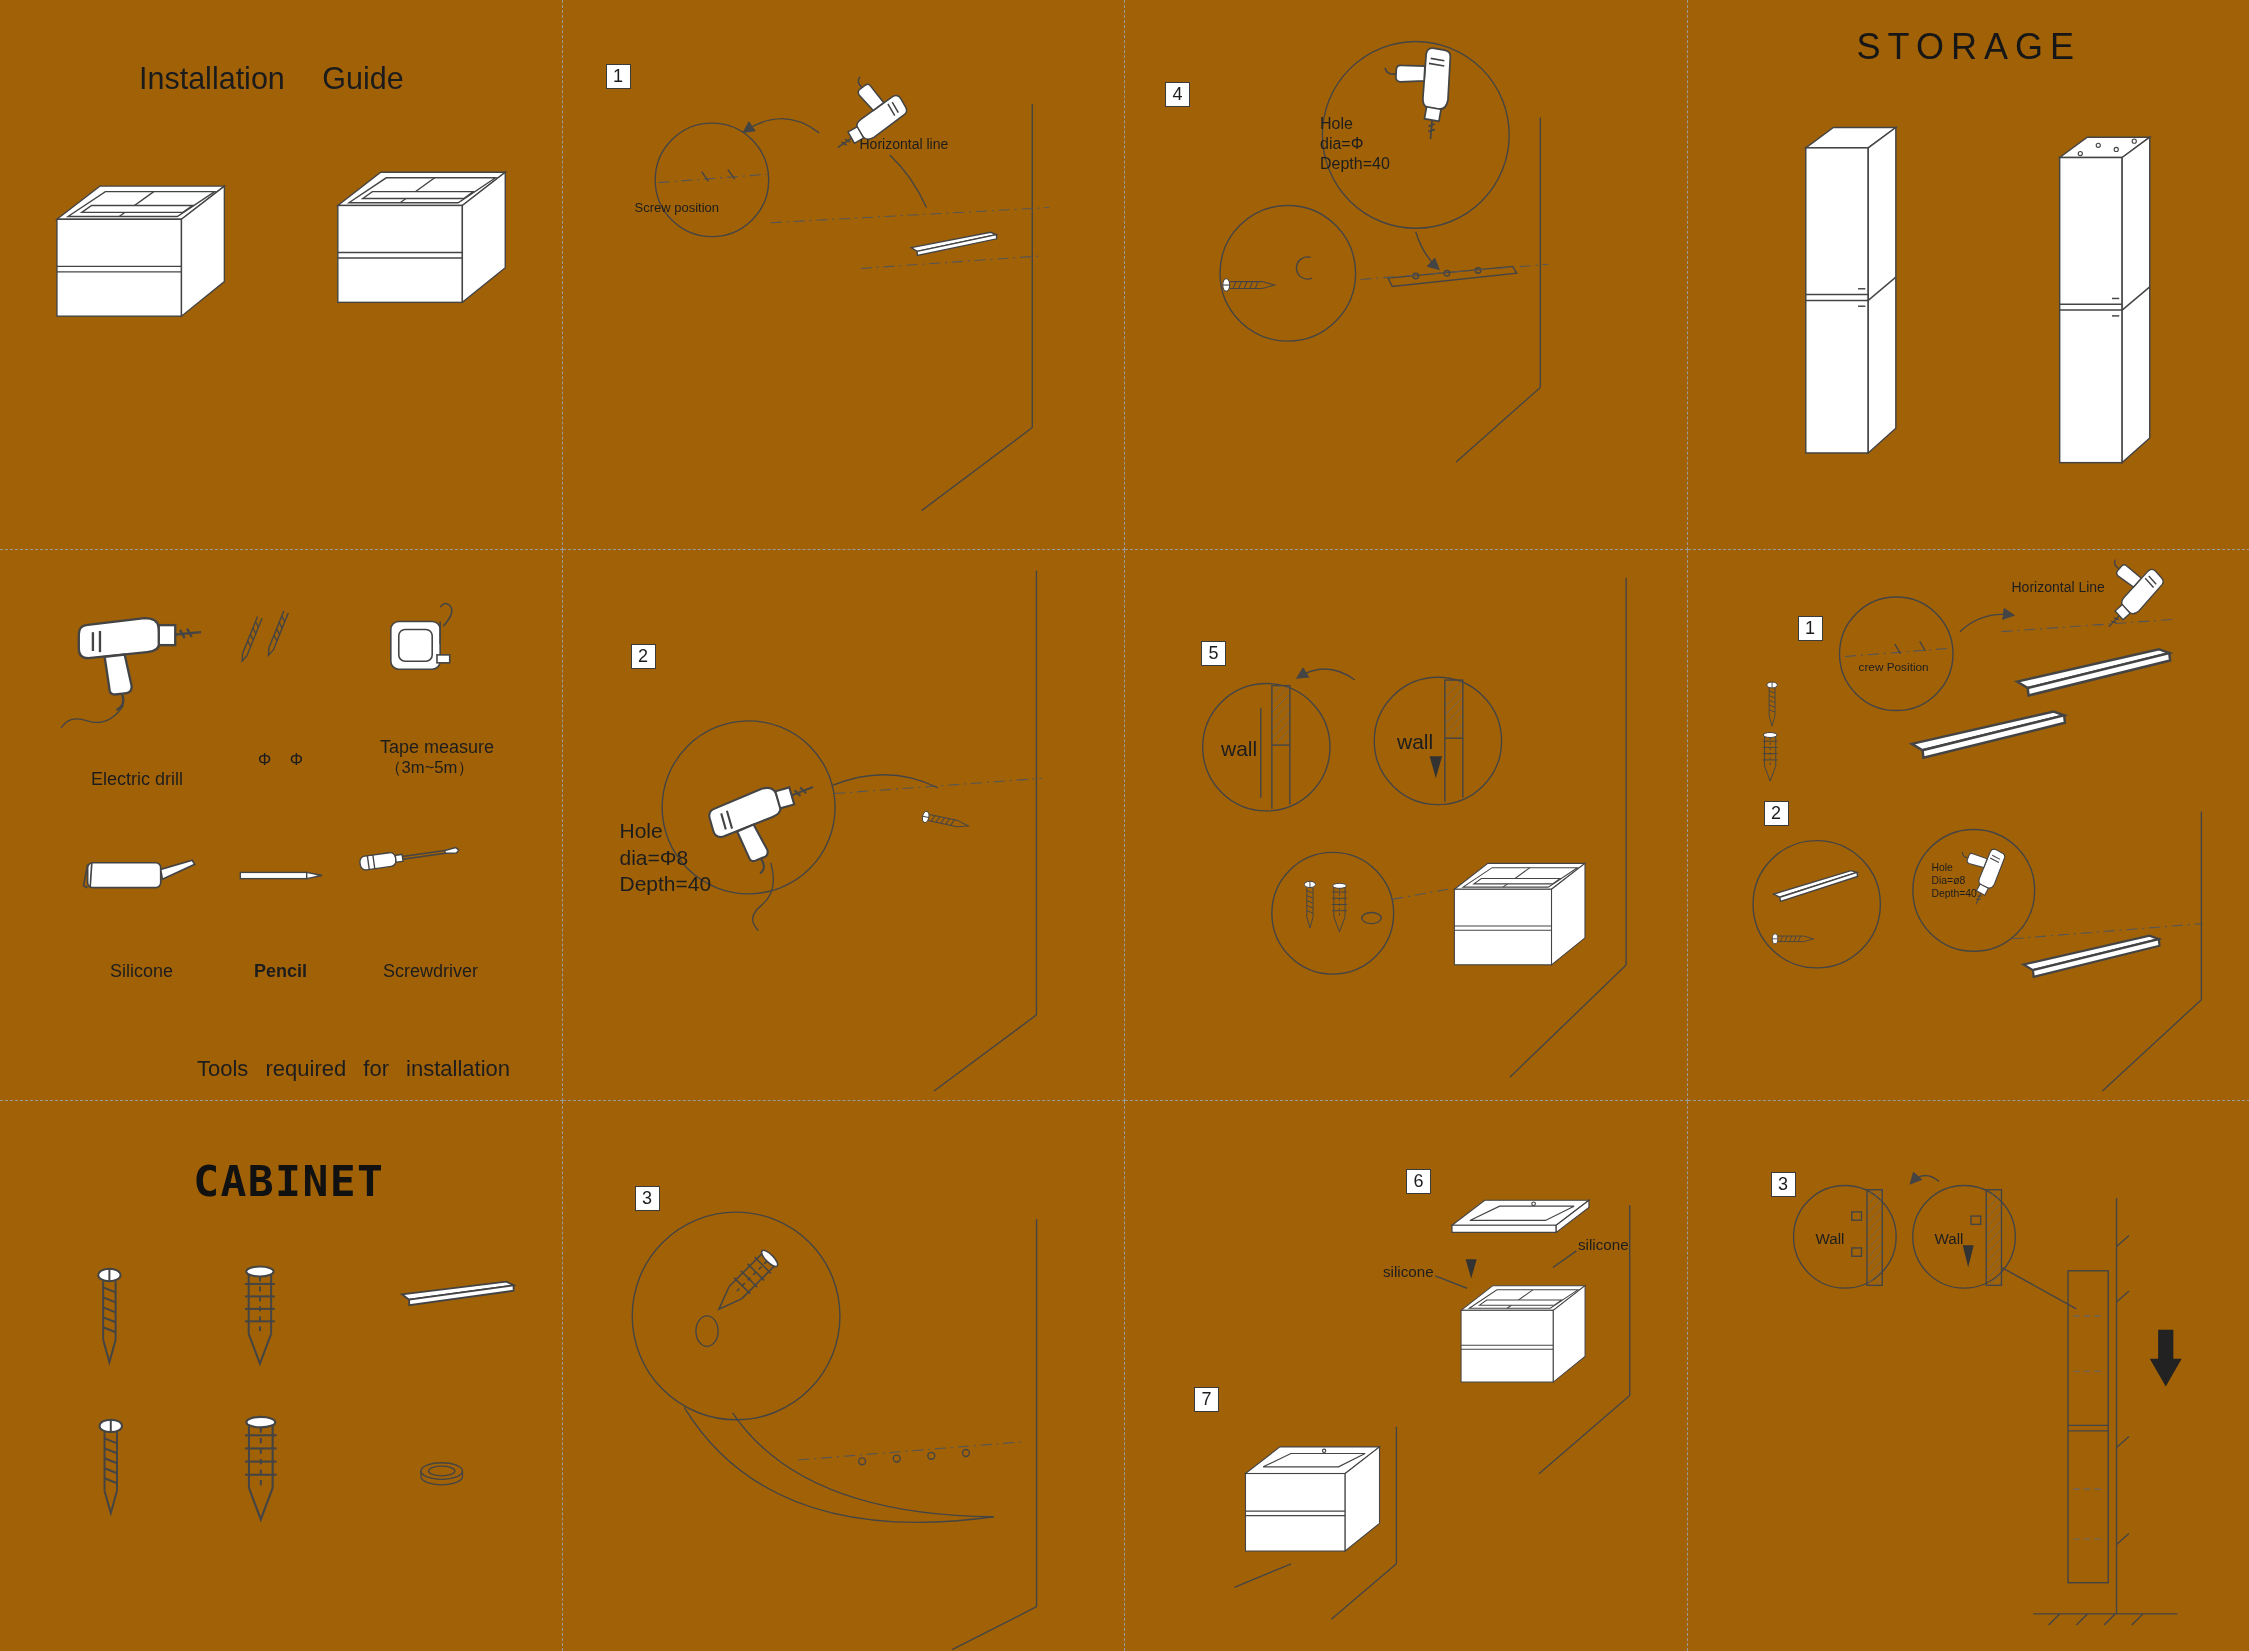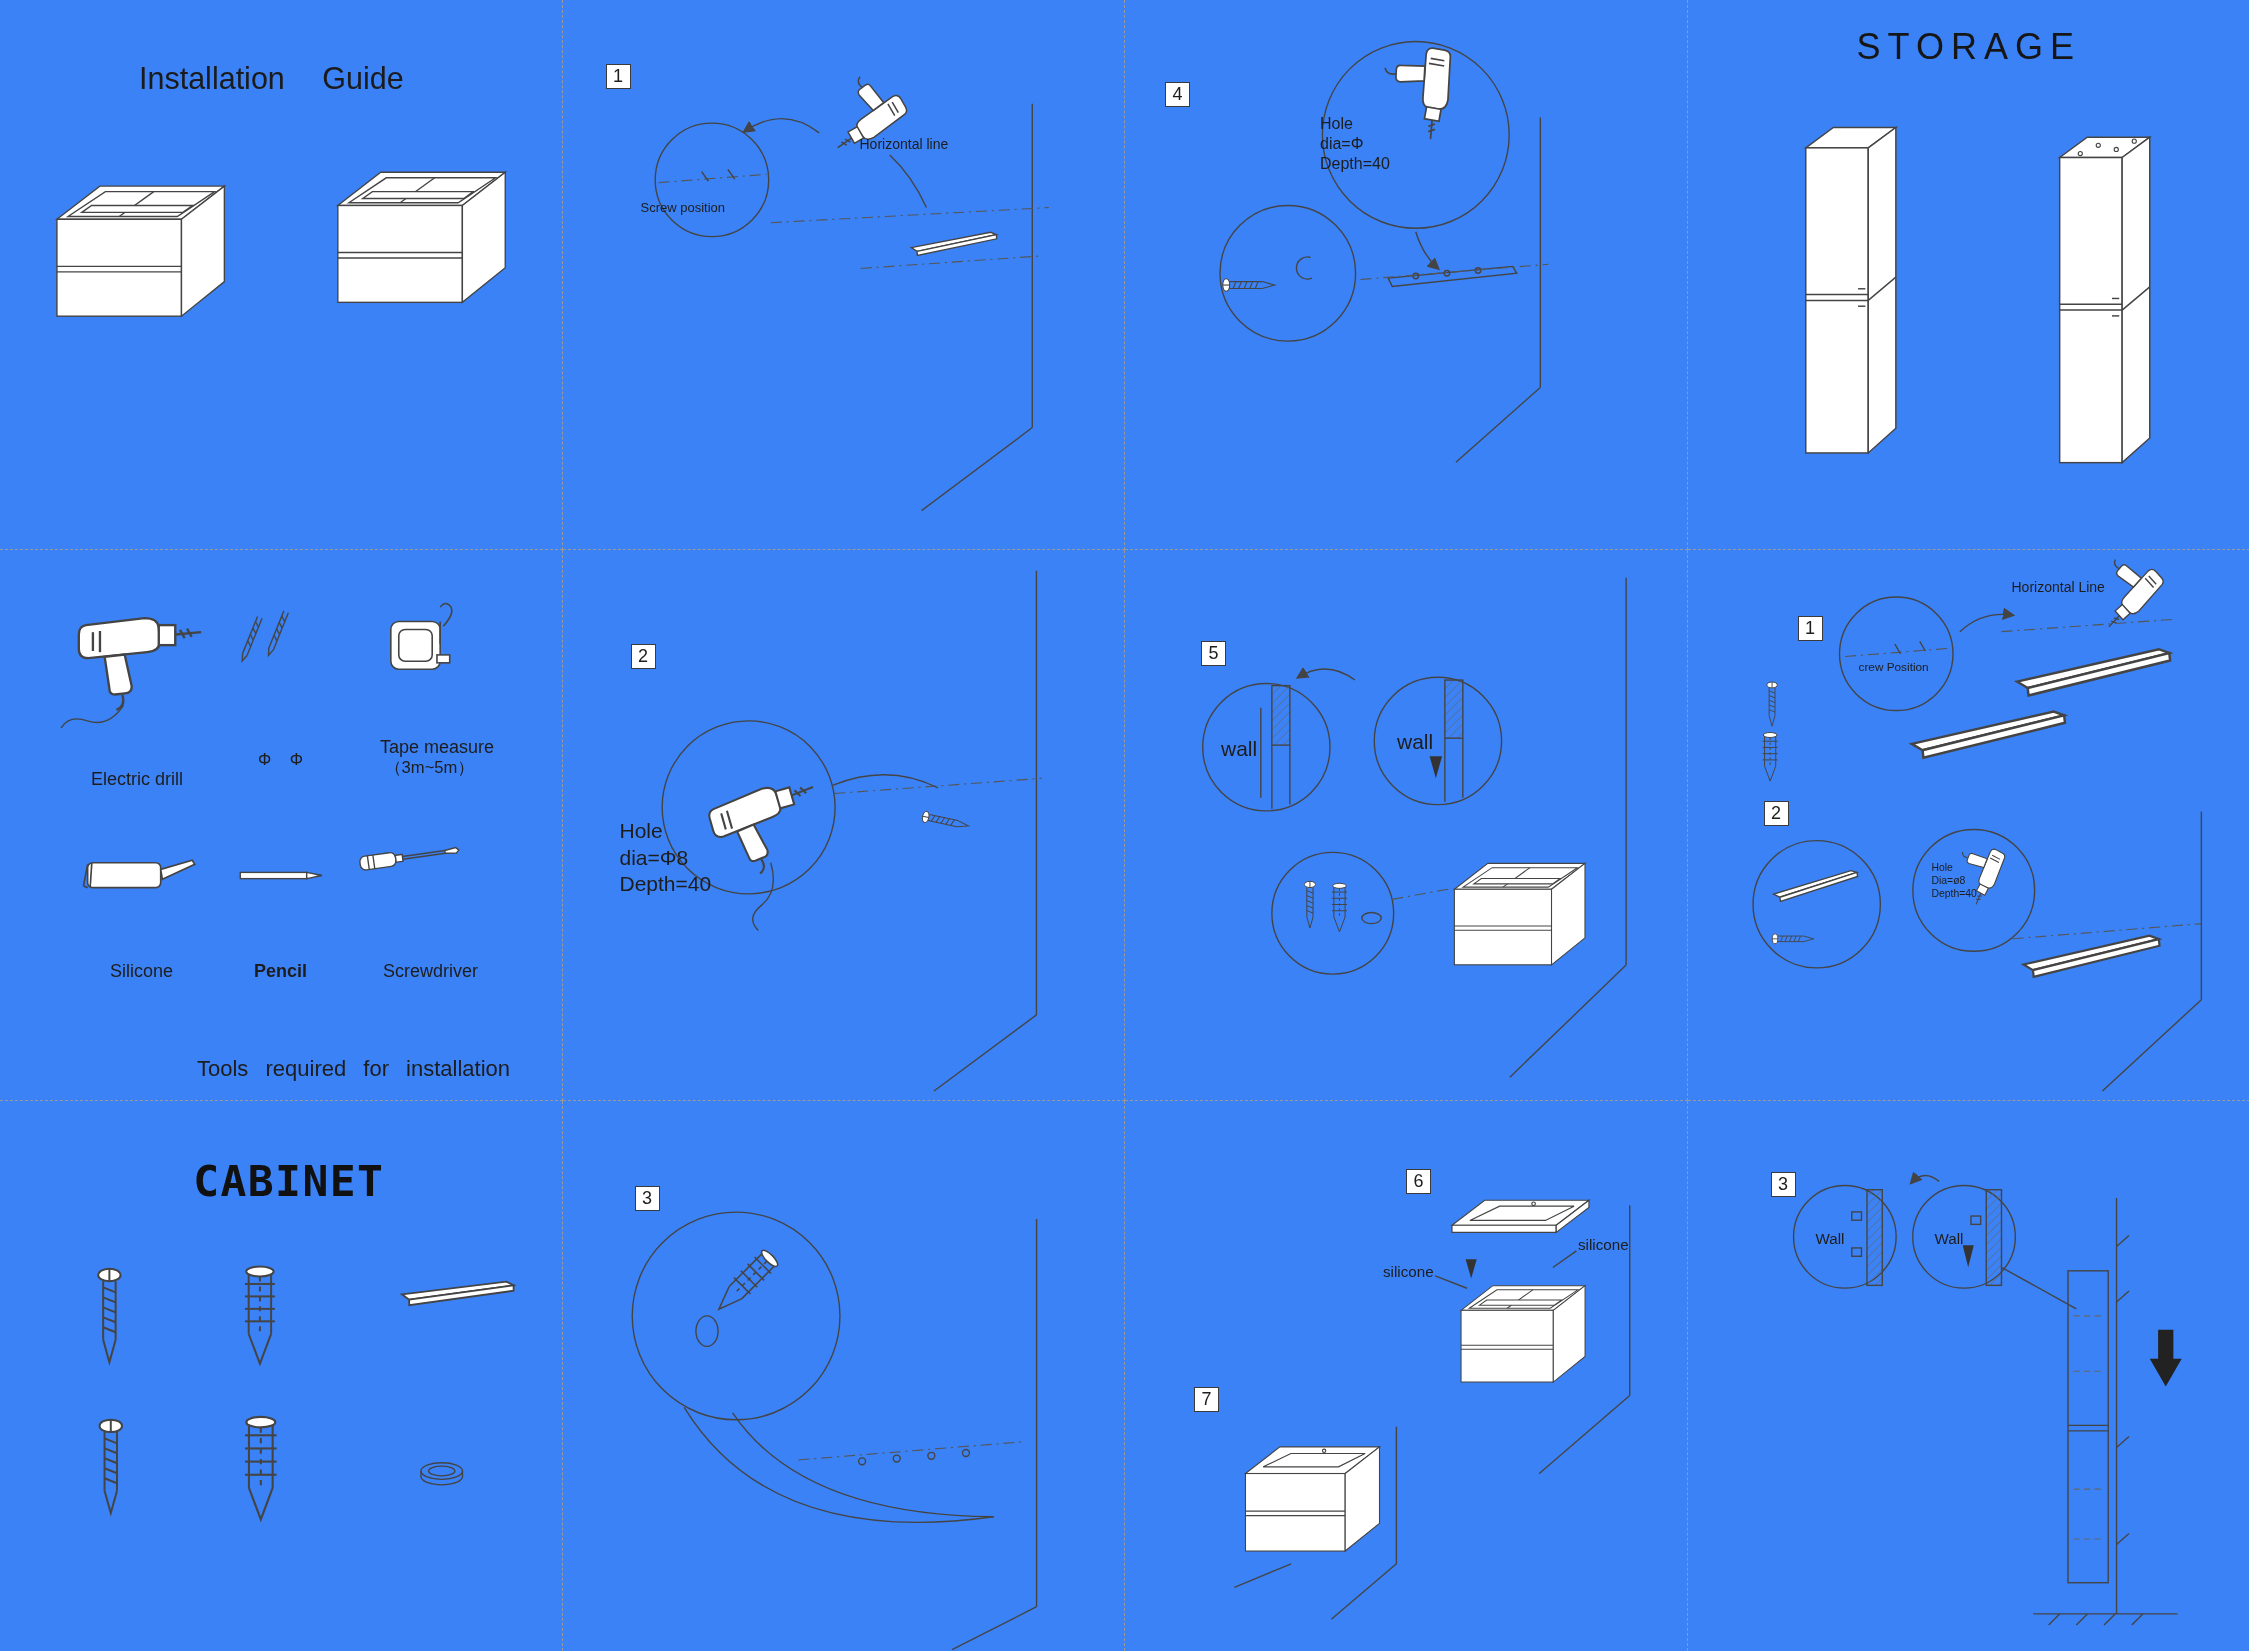--- a/index.html
+++ b/index.html
@@ -1,19 +1,19 @@
 <!DOCTYPE html>
 <html style="font-size:11px"><head>
 <meta charset="utf-8">
 <style>
   * { margin:0; padding:0; box-sizing:border-box; }
   html,body { background:#ffffff; }
   body { width:2250px; height:1651px; font-family:"Liberation Sans", sans-serif; color:#222; }
   .sheet { position:relative; width:2250px; height:1651px; display:grid;
-           grid-template-columns:repeat(4,1fr); grid-template-rows:repeat(3,1fr); background:#3b82f6; }
+           grid-template-columns:repeat(4,1fr); grid-template-rows:repeat(3,1fr); background:#a16207; }
   .cell { position:relative; border-right:1.4px dashed #9a9a9a; border-bottom:1.4px dashed #9a9a9a; overflow:hidden; }
   .cell:nth-child(4n) { border-right:none; }
   .cell:nth-child(n+9) { border-bottom:none; }
   svg.art { position:absolute; left:0; top:0; width:100%; height:100%; }
   .ln  { stroke:#444; stroke-width:2; fill:none; }
   .dd  { stroke:#555; stroke-width:1.6; fill:none; stroke-dasharray:16 7 3 7; }
   .dsh { stroke:#666; stroke-width:1.6; fill:none; stroke-dasharray:9 6; }
   .lbl { position:absolute; font-size:14px; color:#1d1d1d; white-space:pre-line; line-height:1.25; }
   .step { position:absolute; width:25px; height:25px; border:1.4px solid #3a3a3a; background:#fff;
           display:flex; align-items:center; justify-content:center; font-size:18px; color:#1d1d1d; }
@@ -187,21 +187,21 @@
       <use href="#sym-strip" transform="translate(500,342) rotate(-4)"></use>
       <use href="#sym-drill" transform="translate(400,150) rotate(150 55 28) scale(1.1)"></use>
       <circle cx="215" cy="260" r="82" class="ln"></circle>
       <line x1="138" y1="264" x2="294" y2="252" class="dd"></line>
       <line x1="200" y1="248" x2="210" y2="262" class="ln"></line>
       <line x1="238" y1="245" x2="248" y2="259" class="ln"></line>
       <path d="M370,192 Q318,152 262,190" class="ln" marker-end="url(#arr)"></path>
       <path d="M472,224 Q505,255 525,300" class="ln"></path>
     </svg>
     <div class="lbl" style="left:297px;top:136px;">Horizontal line</div>
-    <div class="lbl" style="left:78px;top:200px;font-size:13px;">Screw position</div>
+    <div class="lbl" style="left:72px;top:200px;font-size:13px;">Screw position</div>
   </div>
 
   <div class="cell">
     <div class="step" style="left:40px;top:82px;">4</div>
     <svg class="art" viewBox="0 0 811 794">
       <line x1="600" y1="170" x2="600" y2="560" class="ln"></line>
       <line x1="600" y1="560" x2="478" y2="668" class="ln"></line>
       <circle cx="420" cy="195" r="135" class="ln"></circle>
       <use href="#sym-drill" transform="translate(380,95) scale(1.25) rotate(100 55 28)"></use>
       <circle cx="235" cy="395" r="98" class="ln"></circle>

